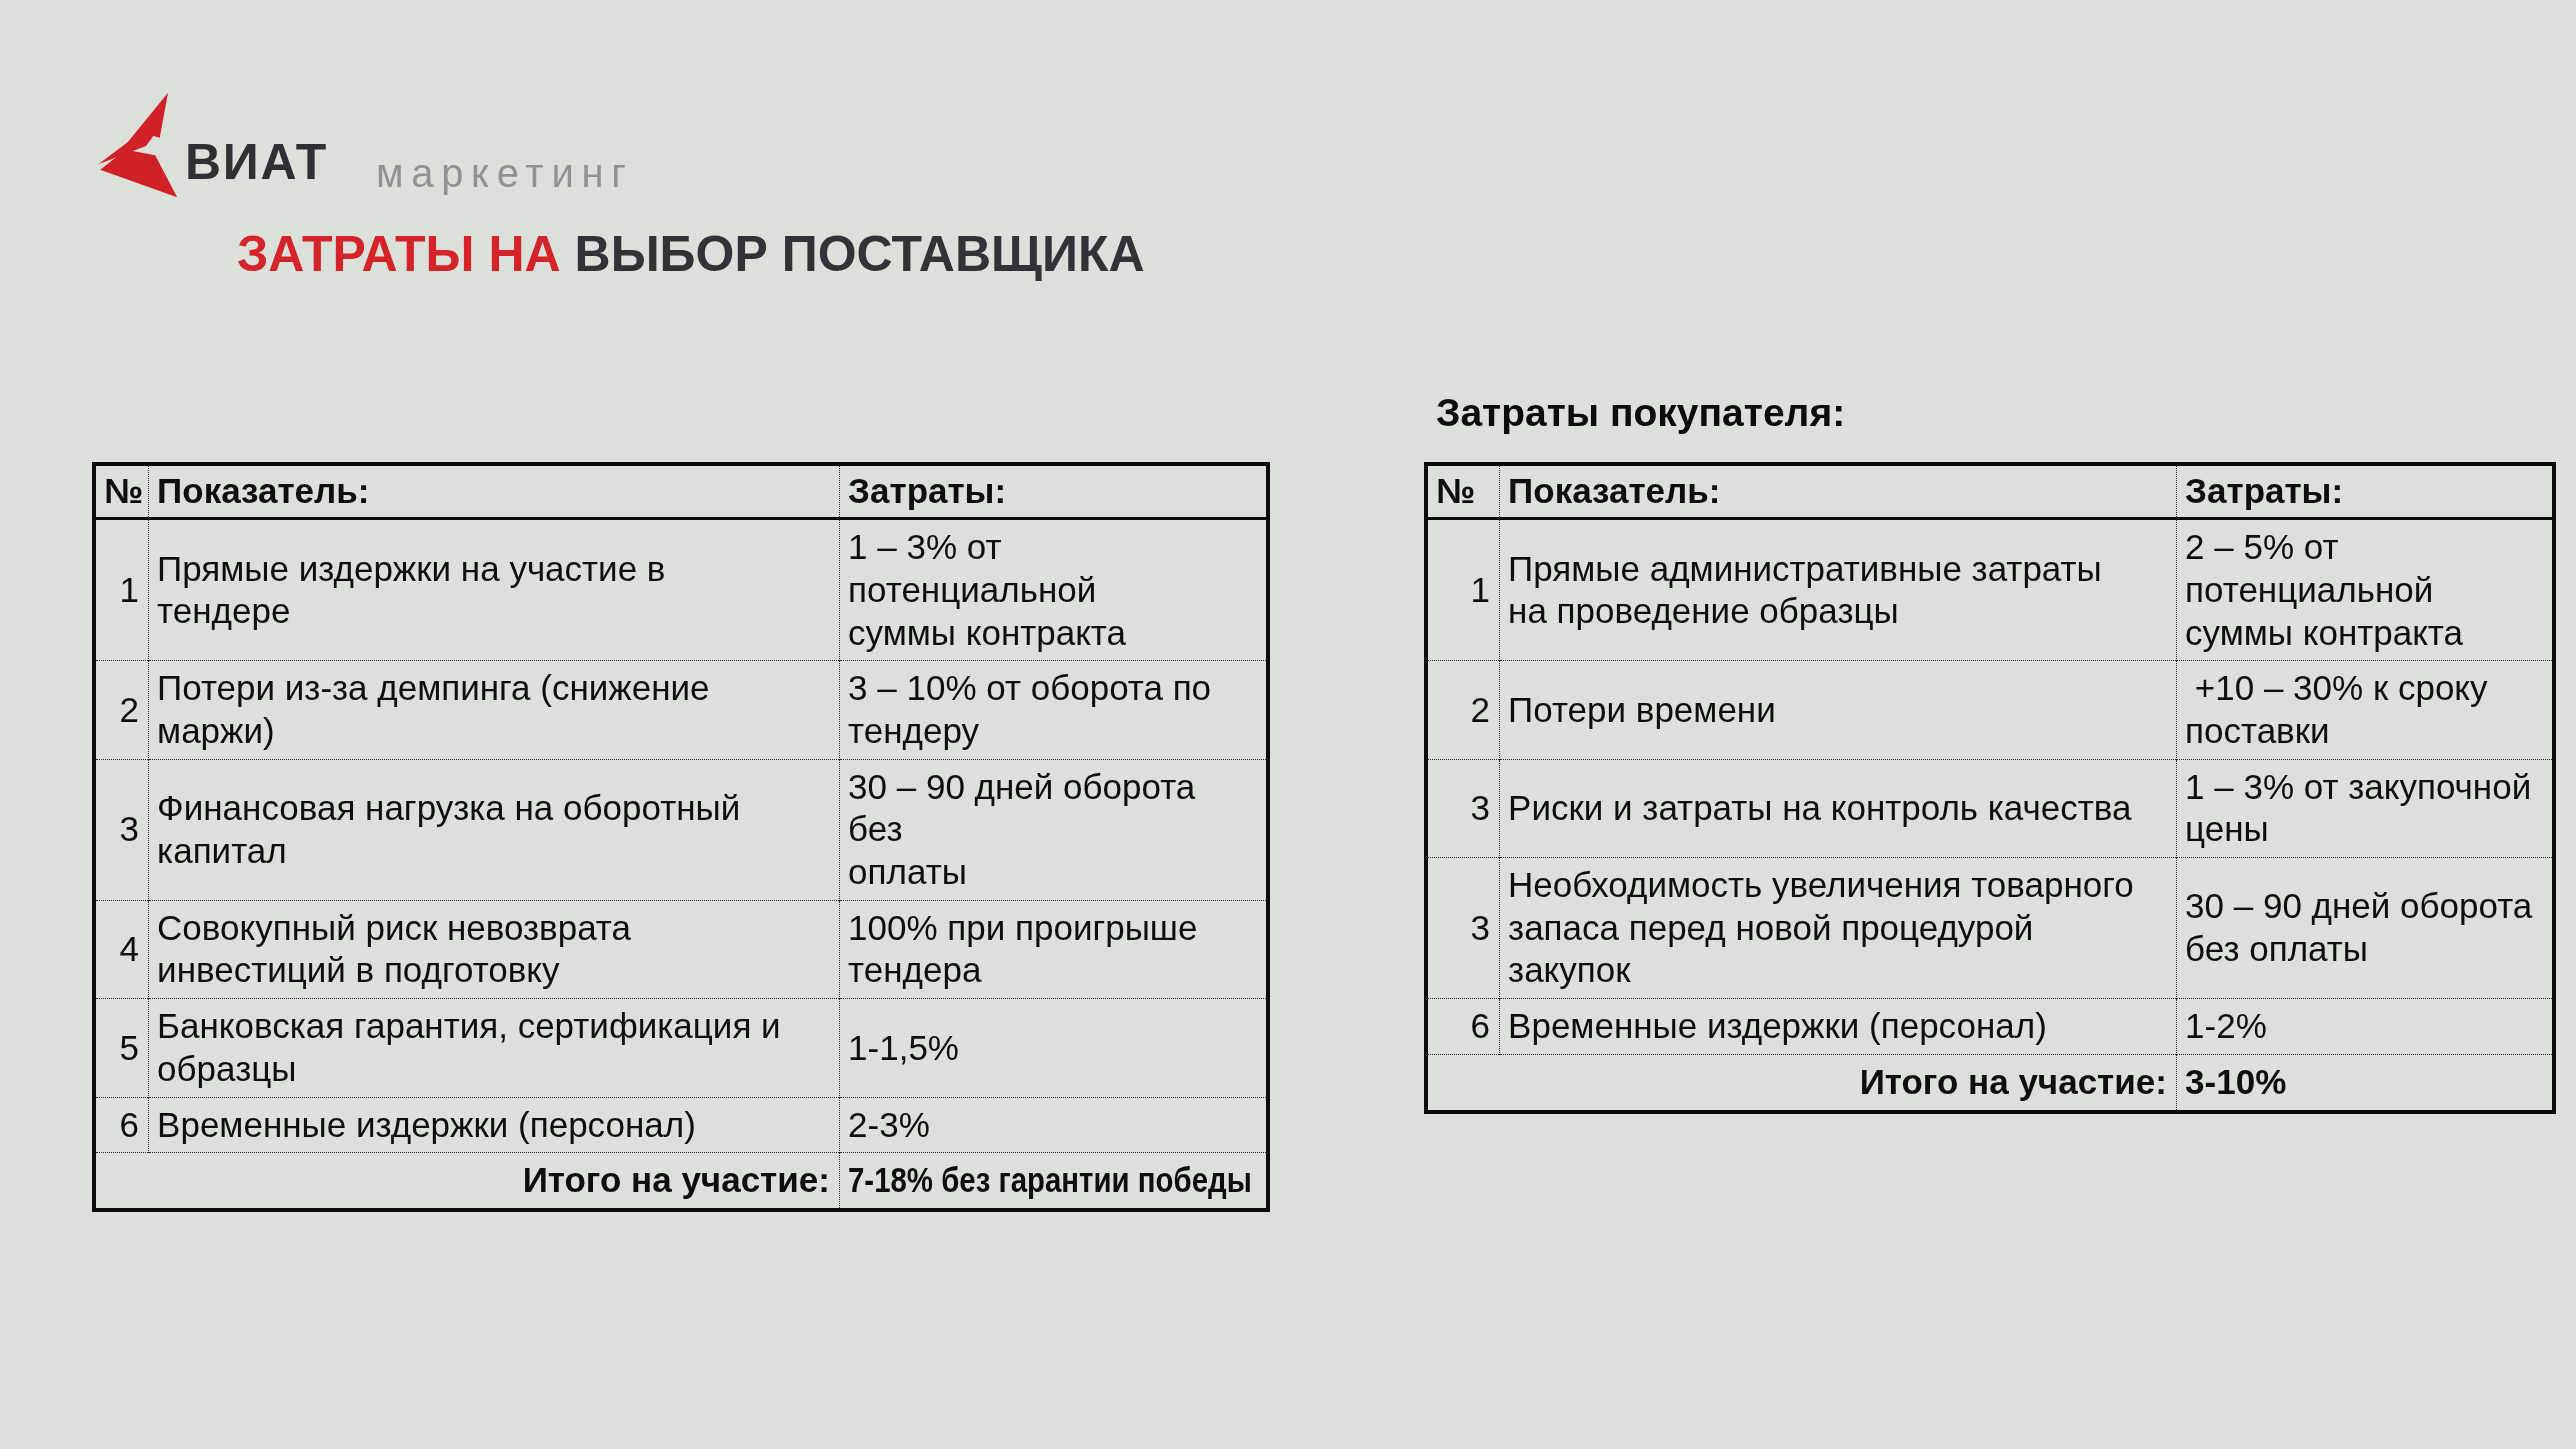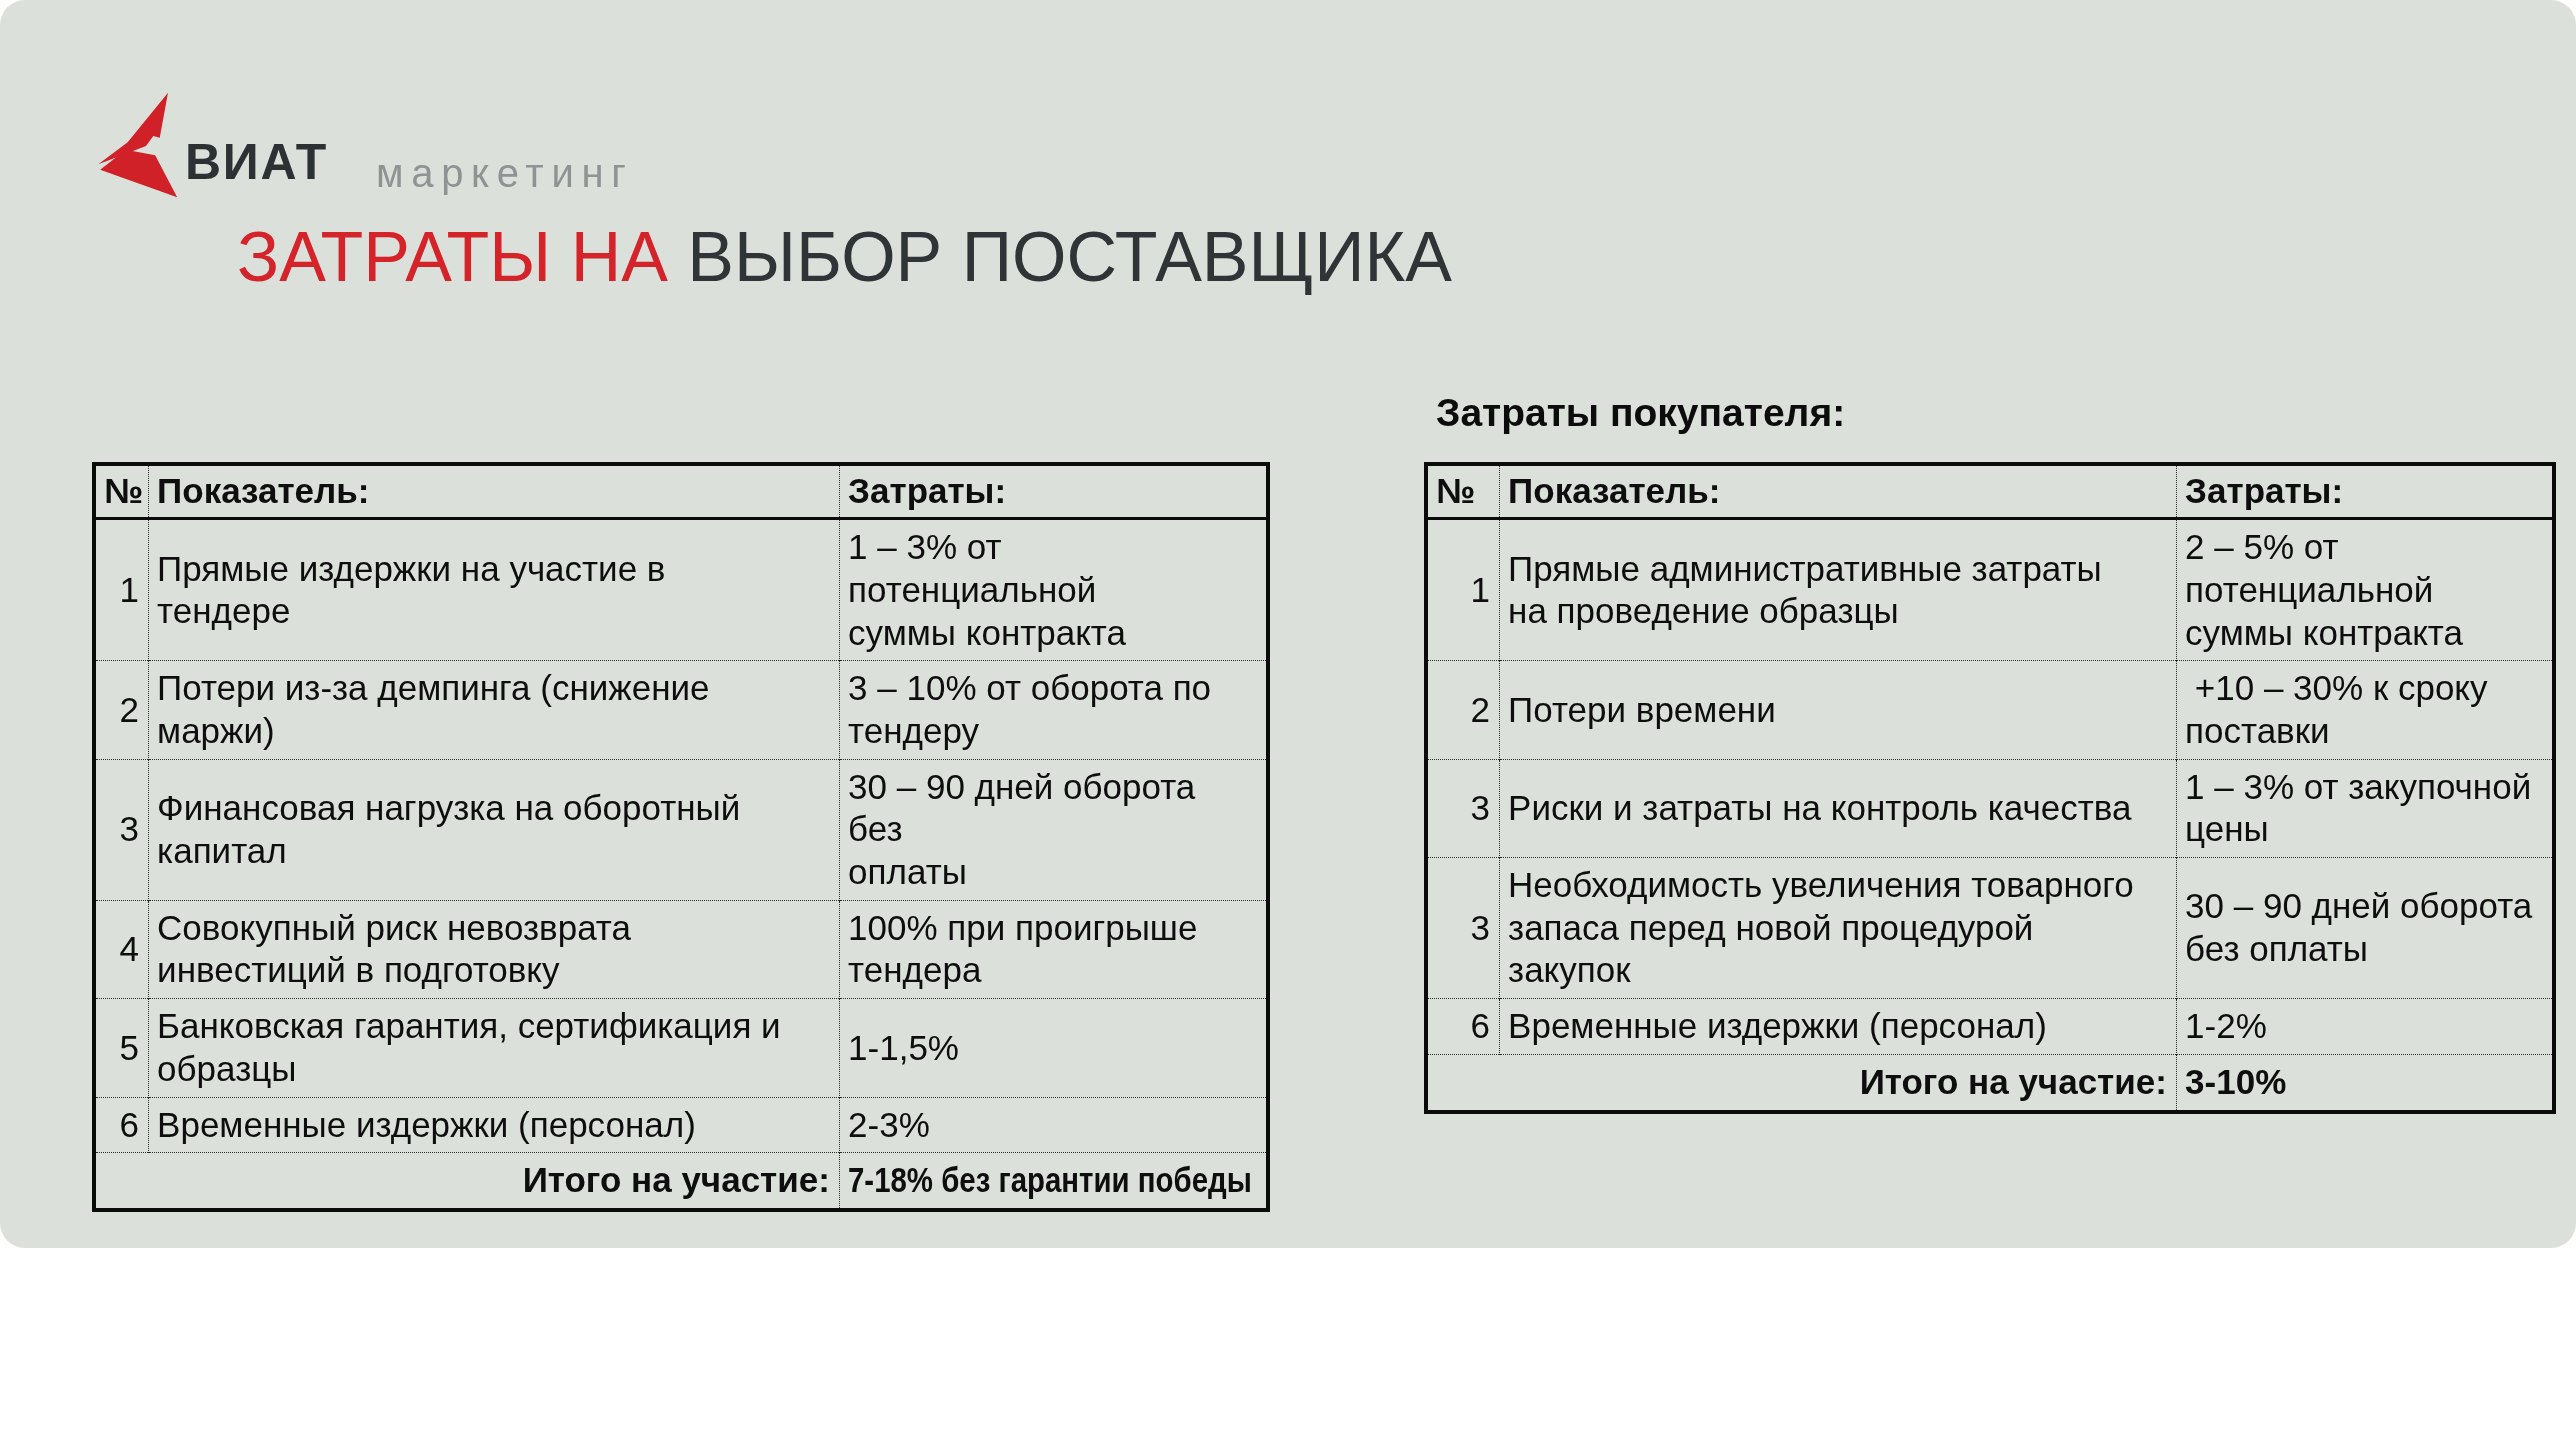--- a/index.html
+++ b/index.html
@@ -1,41 +1,40 @@
 <!DOCTYPE html>
 <html lang="ru" style="font-size:13.7px"><head>
 <meta charset="utf-8">
 <style>
   html,body{margin:0;padding:0;}
   .slide{
     position:relative;
-    width:2576px;height:1248px;
+    width:2576px;height:1449px;
     background:#dce0db;
     font-family:"Liberation Sans",sans-serif;
     overflow:hidden;
     color:#101010;
-    border-radius:25px;
   }
 
   
   .logo-mark{position:absolute;left:94px;top:91px;}
   .brand{
     position:absolute;left:185px;top:137px;
     font-size:50px;font-weight:bold;color:#2c3134;letter-spacing:1.7px;
     line-height:1;
   }
   .brand-sub{
     position:absolute;left:376px;top:153px;
     font-size:40px;color:#8e9394;letter-spacing:7.7px;line-height:1;
   }
 
   
   .title{
-    position:absolute;left:237px;top:221px;
-    font-size:70px;font-weight:normal;line-height:1.05;white-space:nowrap;
+    position:absolute;left:237px;top:228px;
+    font-size:50px;font-weight:bold;line-height:1.05;white-space:nowrap;
   }
   .title .red{color:#d42329;}
   .title .dark{color:#2f3437;}
 
   
   .section-heading{
     position:absolute;top:392px;
     font-size:39px;font-weight:bold;color:#0c0c0c;line-height:1.1;
   }
   .heading-supplier{left:125px;}

